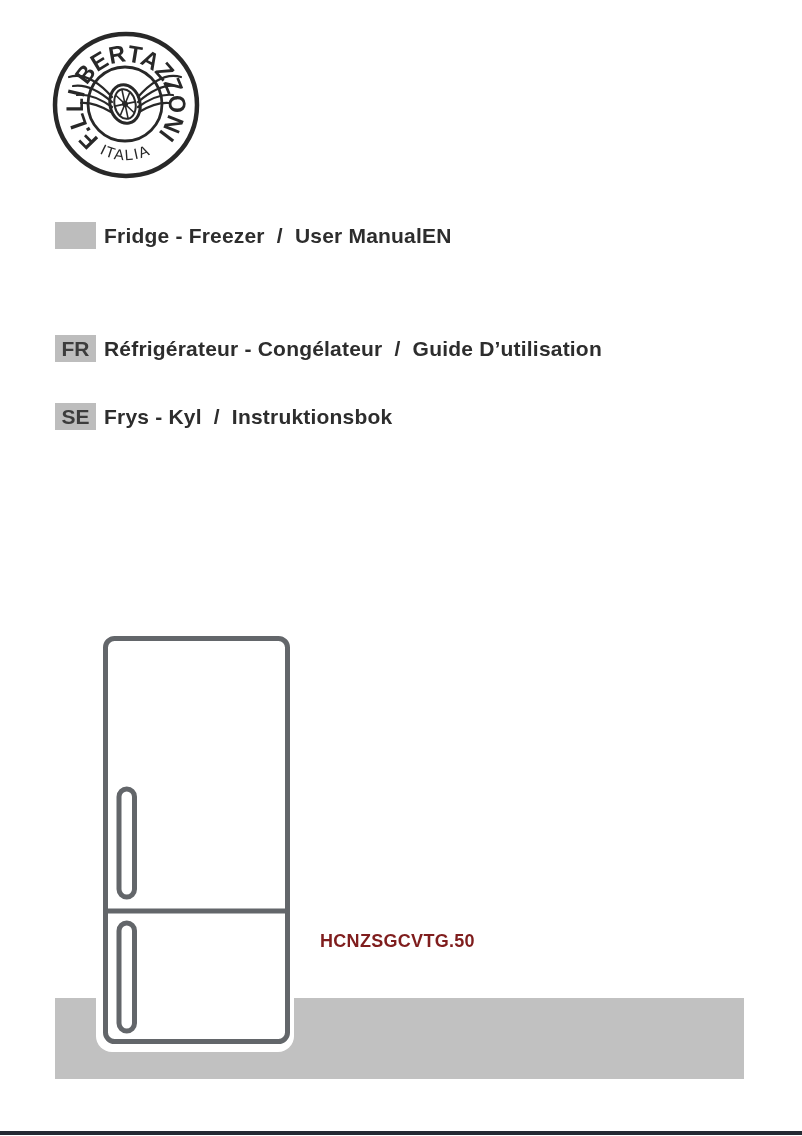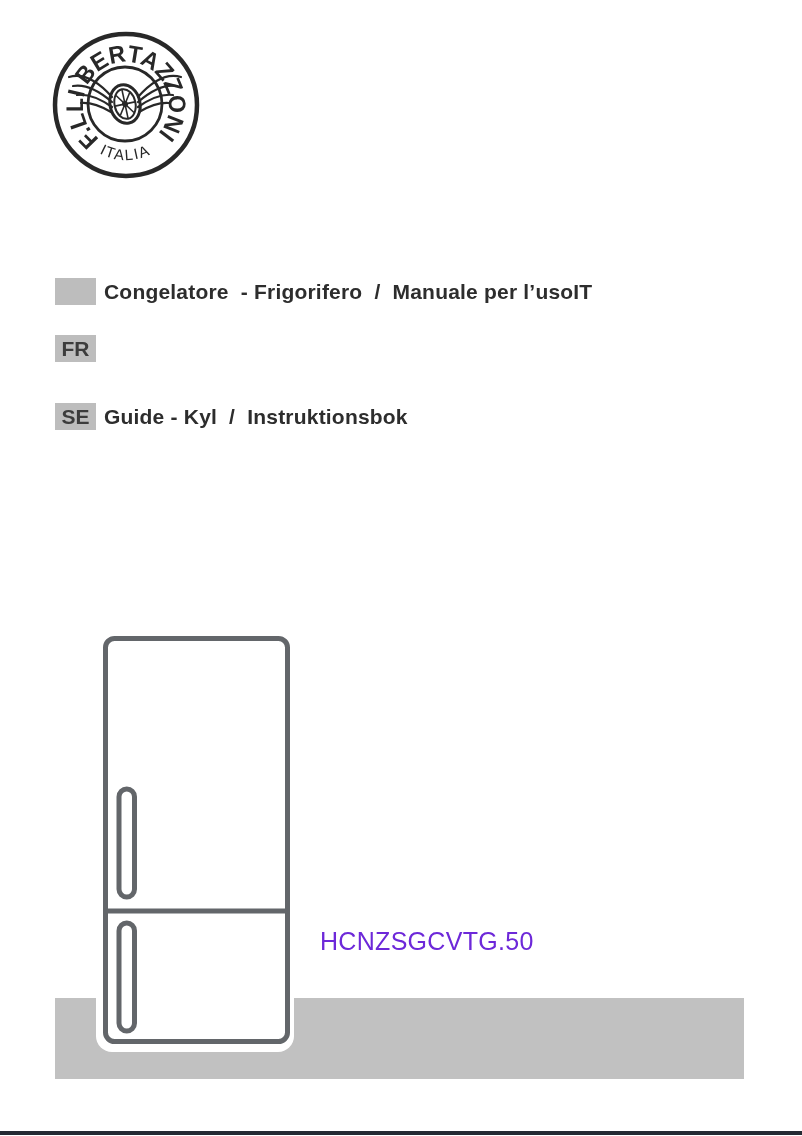--- a/index.html
+++ b/index.html
@@ -17,22 +17,22 @@
     font-weight:bold;font-size:21px;color:var(--code_text);
   }
   .lang-label{
     margin-left:8px;font-weight:bold;font-size:21px;color:var(--text_dark);
     white-space:pre;letter-spacing:0.2px;
   }
   
   #footer-band{position:absolute;left:55px;top:998px;width:689px;height:81px;background:var(--band_gray);z-index:1;}
   #fridge-illustration{position:absolute;left:83px;top:624px;z-index:2;}
   #model-numbers{
-    position:absolute;left:320px;top:925px;font-weight:normal;font-size:25px;
-    color:#6d28d9;line-height:33px;letter-spacing:0.3px;z-index:3;
+    position:absolute;left:320px;top:925px;font-weight:bold;font-size:18px;
+    color:#7f1d1d;line-height:33px;letter-spacing:0.3px;z-index:3;
   }
   #footer-rule{position:absolute;left:0;top:1131px;width:802px;height:4px;background:var(--footer_rule);}
 </style>
 </head>
 <body>
 
 <div id="page">
 
   <svg id="brand-logo" width="160" height="156" viewBox="0 0 160 156">
     <defs>
@@ -62,30 +62,31 @@
       <ellipse cx="78" cy="77" rx="15" ry="19.5" stroke-width="3"></ellipse>
       <ellipse cx="78" cy="77" rx="10.5" ry="15" stroke-width="2"></ellipse>
       <line x1="78" y1="62.5" x2="78" y2="91.5" stroke-width="1.6"></line>
       <line x1="67.8" y1="77" x2="88.2" y2="77" stroke-width="1.6"></line>
       <line x1="71" y1="66.8" x2="85" y2="87.2" stroke-width="1.6"></line>
       <line x1="85" y1="66.8" x2="71" y2="87.2" stroke-width="1.6"></line>
       <circle cx="78" cy="77" r="3" fill="#282828" stroke="none"></circle>
     </g>
   </svg>
 
-  <div class="lang-row" style="top:271px">
+  <div class="lang-row" style="top:215px">
     <div class="lang-code"></div>
-    <div class="lang-label">Congelatore  - Frigorifero  /  Manuale per l’usoIT</div>
+    <div class="lang-label">Fridge - Freezer  /  User ManualEN</div>
   </div>
   <div class="lang-row" style="top:328px">
     <div class="lang-code">FR</div>
+    <div class="lang-label">Réfrigérateur - Congélateur  /  Guide D’utilisation</div>
   </div>
   <div class="lang-row" style="top:396px">
     <div class="lang-code">SE</div>
-    <div class="lang-label">Guide - Kyl  /  Instruktionsbok</div>
+    <div class="lang-label">Frys - Kyl  /  Instruktionsbok</div>
   </div>
 
   <div id="footer-band"></div>
 
   <svg id="fridge-illustration" width="224" height="436" viewBox="0 0 224 436">
     <rect x="13" y="5" width="198" height="423" rx="16" fill="#ffffff"></rect>
     <rect x="22.5" y="14.5" width="182" height="403" rx="9" fill="#ffffff" stroke="#63666a" stroke-width="5"></rect>
     <line x1="22.5" y1="287" x2="204.5" y2="287" stroke="#63666a" stroke-width="5"></line>
     <rect x="36" y="165" width="15.5" height="108" rx="7.75" fill="#ffffff" stroke="#63666a" stroke-width="5"></rect>
     <rect x="36" y="299" width="15.5" height="108" rx="7.75" fill="#ffffff" stroke="#63666a" stroke-width="5"></rect>

